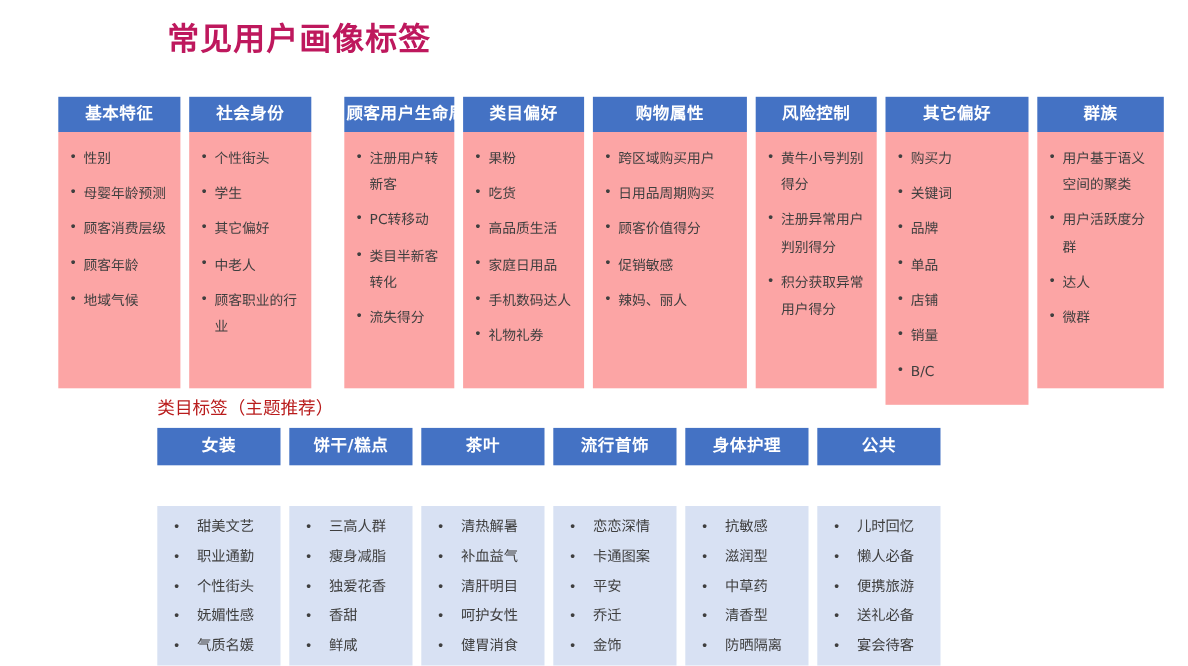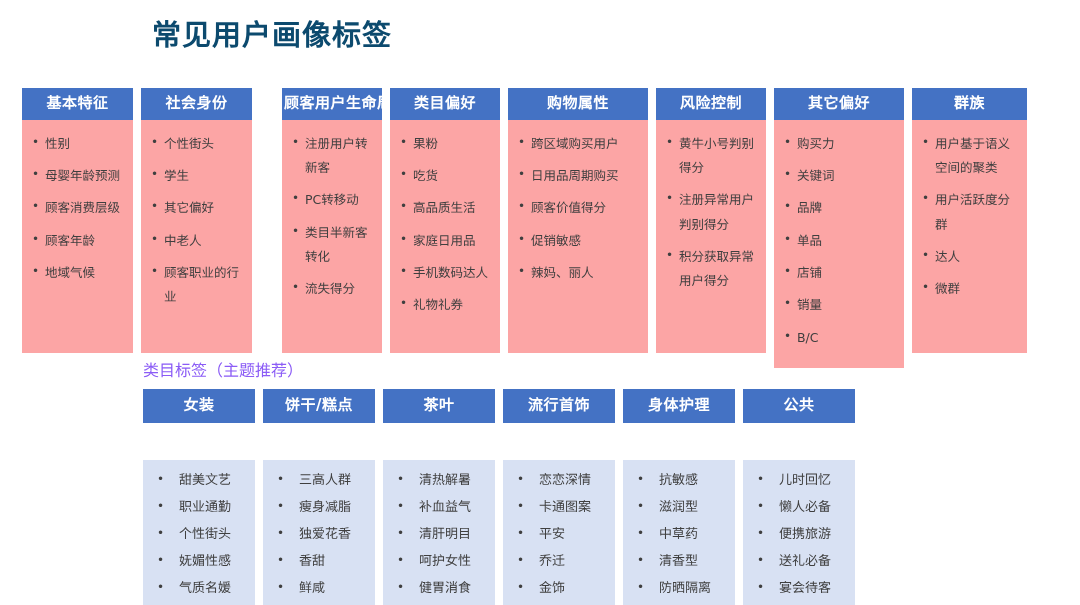--- a/index.html
+++ b/index.html
@@ -17,35 +17,36 @@
     position: relative;
   }
 
   
   .page-title {
     position: absolute;
     left: 152px;
     top: 18px;
     font-size: 29px;
     font-weight: bold;
-    color: #0c4a6e;
+    color: #be185d;
     letter-spacing: 1px;
     line-height: 1.2;
     white-space: nowrap;
   }
 
   
   .top-row {
     position: absolute;
     left: 22px;
     top: 88px;
     width: 1036px;
     display: flex;
     align-items: flex-start;
     gap: 8px;
+    justify-content: flex-end;
   }
   .card {
     display: flex;
     flex-direction: column;
     box-sizing: border-box;
   }
   .card-head {
     background: #4472c4;
     color: #ffffff;
     font-weight: bold;
@@ -100,21 +101,21 @@
   
   .indent li { padding-left: 36px; }
   .indent li::before { left: 12px; }
 
   
   .sub-title {
     position: absolute;
     left: 143px;
     top: 357px;
     font-size: 16px;
-    color: #8b5cf6;
+    color: #b91c1c;
     white-space: nowrap;
   }
 
   
   .bottom-row {
     position: absolute;
     left: 143px;
     top: 389px;
     width: 793px;
     display: flex;

